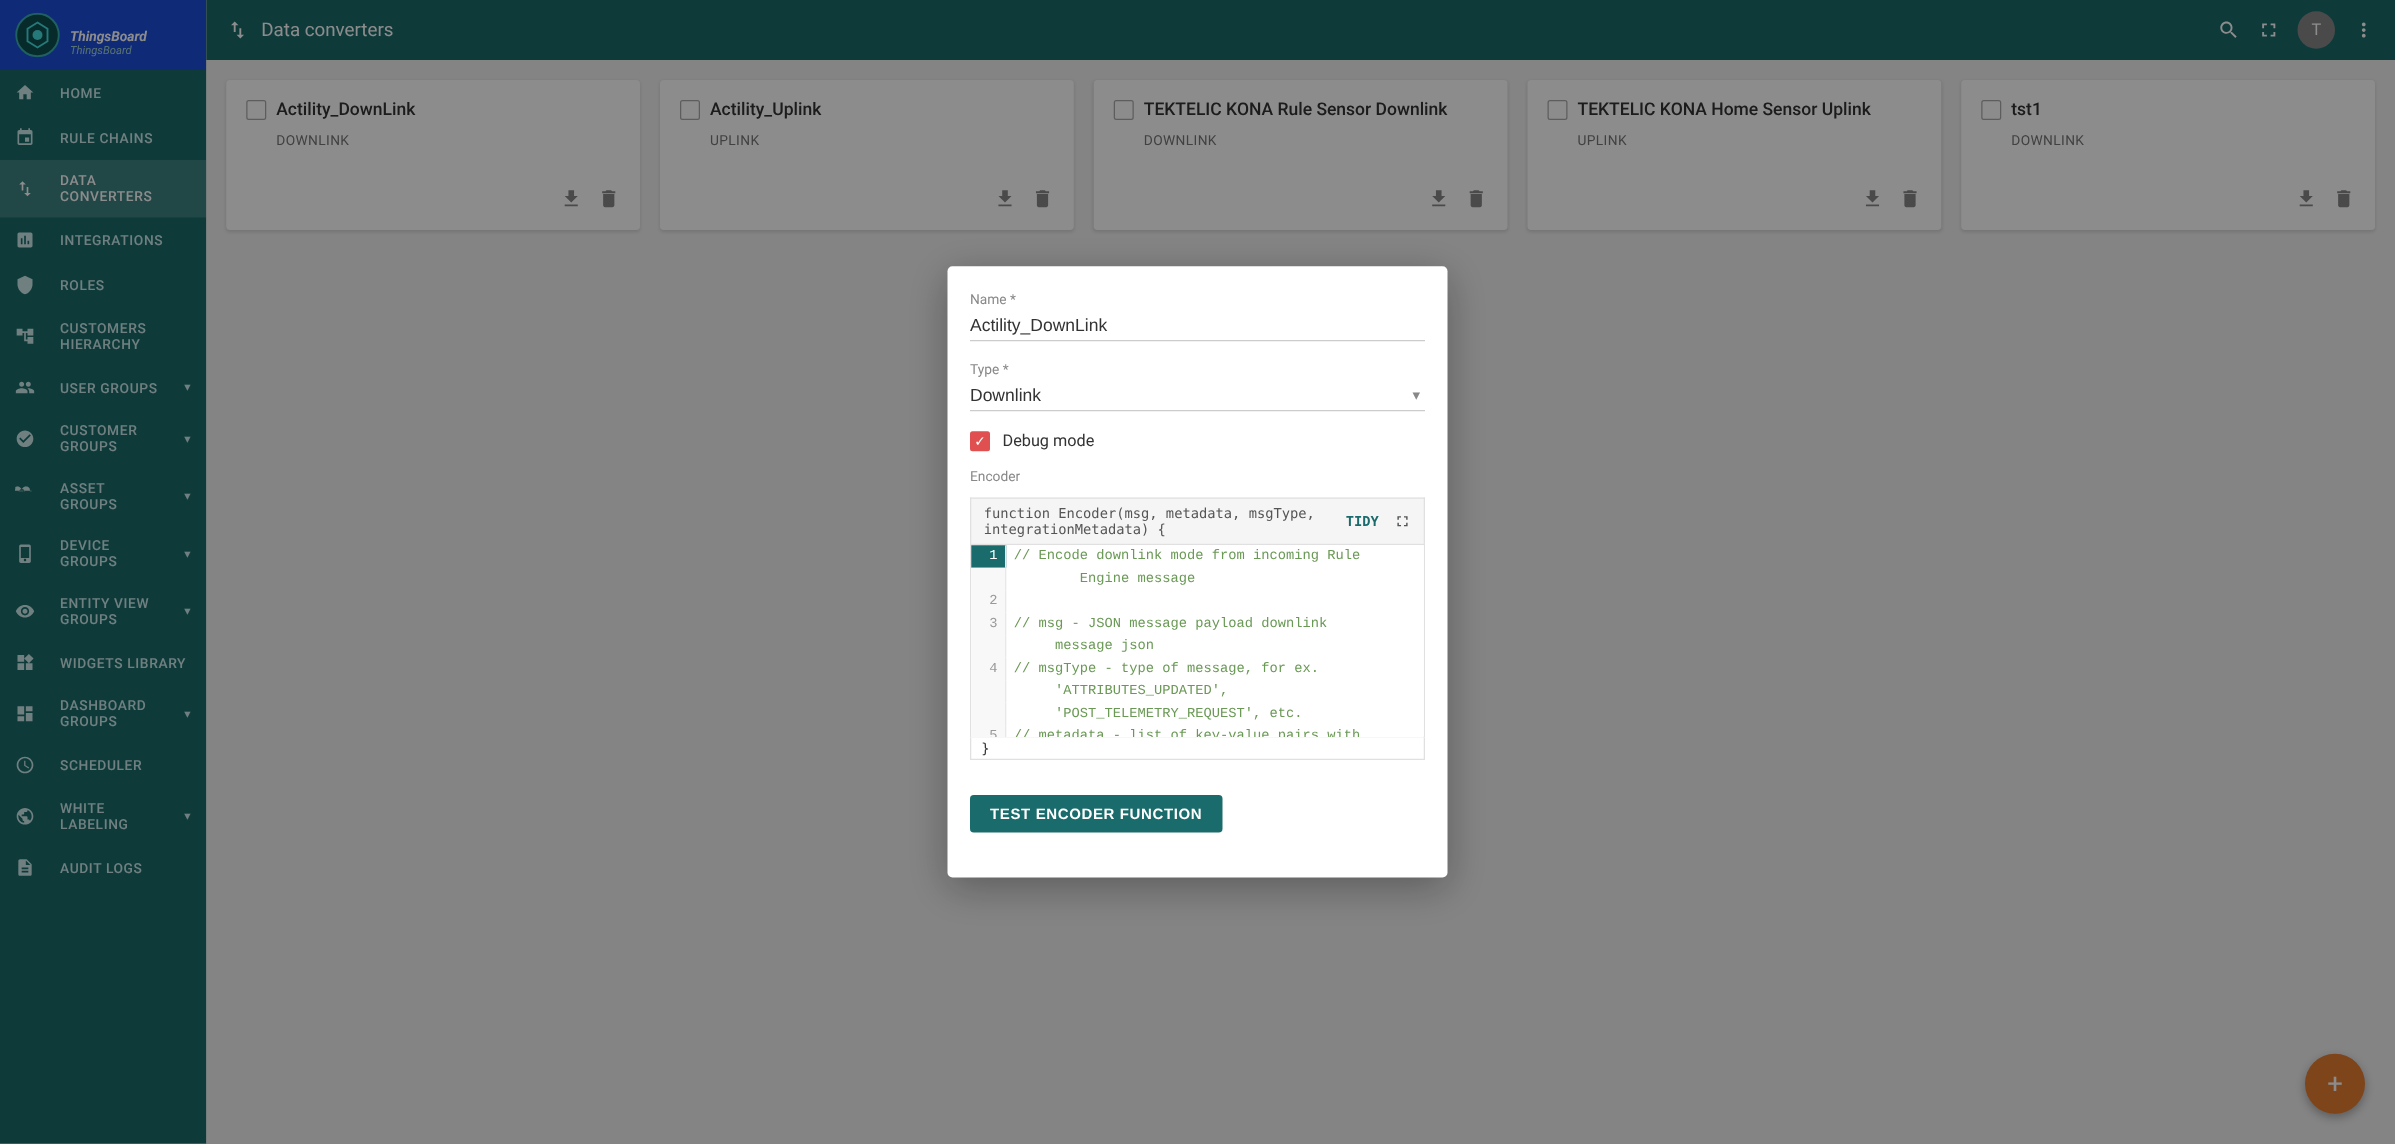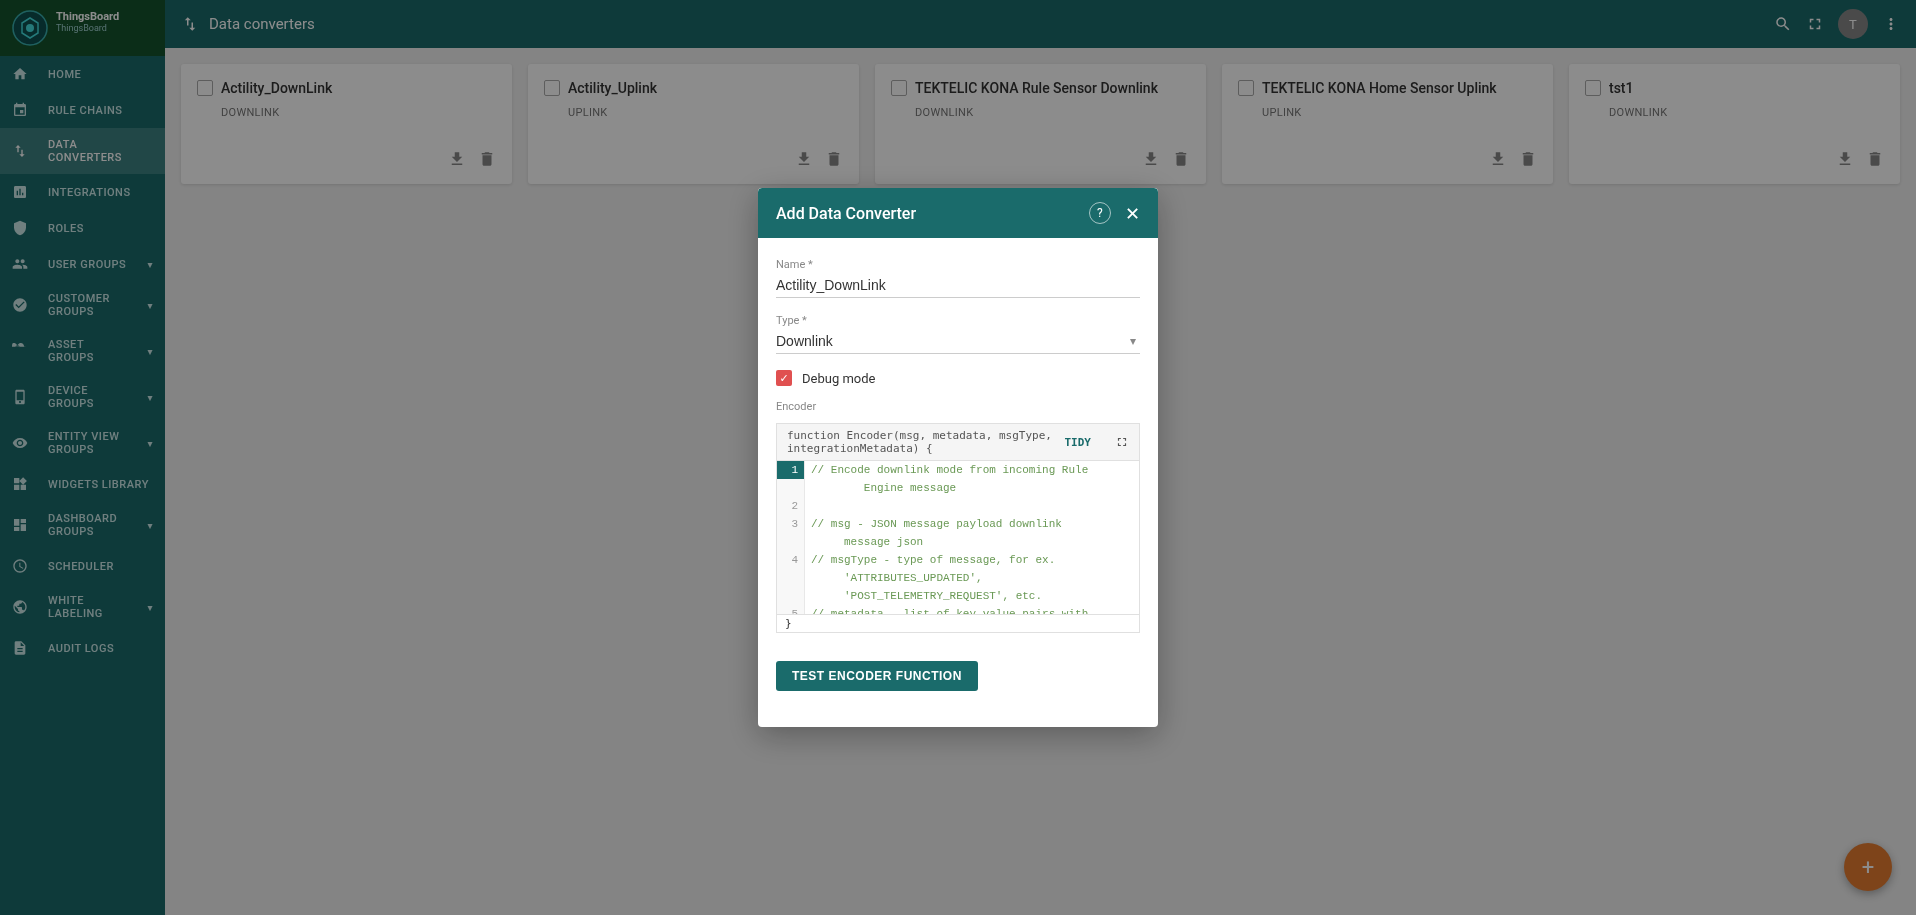--- a/index.html
+++ b/index.html
@@ -11,23 +11,24 @@
       min-width: 165px;
       background: #1a6b6b;
       color: #fff;
       display: flex;
       flex-direction: column;
       height: 100%;
       overflow-y: auto;
     }
     .sidebar-logo {
       display: flex;
-      align-items: flex-start;
+      align-items: flex-end;
       padding: 10px 12px;
-      background: #14532d;
+      background: #1d4ed8;
+      font-style: italic;
     }
     .sidebar-logo-icon {
       width: 36px;
       height: 36px;
       margin-right: 8px;
     }
     .sidebar-logo-text {
       font-size: 11px;
       font-weight: 700;
       line-height: 1.2;
@@ -446,20 +447,26 @@
     <svg width="16" height="16" viewBox="0 0 24 24" fill="currentColor">
         <path d="M19 3H5c-1.1 0-2 .9-2 2v14c0 1.1.9 2 2 2h14c1.1 0 2-.9 2-2V5c0-1.1-.9-2-2-2zM9 17H7v-7h2v7zm4 0h-2V7h2v10zm4 0h-2v-4h2v4z"></path>
       </svg>
     <span>INTEGRATIONS</span>
   </div>
   <div class="sidebar-item">
     <svg width="16" height="16" viewBox="0 0 24 24" fill="currentColor">
         <path d="M12 1L3 5v6c0 5.55 3.84 10.74 9 12 5.16-1.26 9-6.45 9-12V5l-9-4z"></path>
       </svg>
     <span>ROLES</span>
+  </div>
+  <div class="sidebar-item">
+    <svg width="16" height="16" viewBox="0 0 24 24" fill="currentColor">
+        <path d="M22 11V3h-7v3H9V3H2v8h7V8h2v10h4v3h7v-8h-7v3h-2V8h2v3h7z"></path>
+      </svg>
+    <span>CUSTOMERS HIERARCHY</span>
   </div>
   <div class="sidebar-item">
     <svg width="16" height="16" viewBox="0 0 24 24" fill="currentColor">
         <path d="M16 11c1.66 0 2.99-1.34 2.99-3S17.66 5 16 5c-1.66 0-3 1.34-3 3s1.34 3 3 3zm-8 0c1.66 0 2.99-1.34 2.99-3S9.66 5 8 5C6.34 5 5 6.34 5 8s1.34 3 3 3zm0 2c-2.33 0-7 1.17-7 3.5V19h14v-2.5c0-2.33-4.67-3.5-7-3.5zm8 0c-.29 0-.62.02-.97.05 1.16.84 1.97 1.97 1.97 3.45V19h6v-2.5c0-2.33-4.67-3.5-7-3.5z"></path>
       </svg>
     <span>USER GROUPS</span>
     <span class="chevron">▾</span>
   </div>
   <div class="sidebar-item">
     <svg width="16" height="16" viewBox="0 0 24 24" fill="currentColor">
@@ -624,25 +631,20 @@
           </svg>
       </div>
     </div>
   </div>
 </div>
 
 <div class="fab">+</div>
 
 <div class="modal-overlay">
   <div class="modal">
-    <div class="modal-header">
-      <span class="modal-title">Add Data Converter</span>
-      <div class="modal-header-icon">?</div>
-      <span class="modal-close">✕</span>
-    </div>
     <div class="modal-body">
       
       <div class="form-field">
         <label class="form-label">Name *</label>
         <input class="form-input" type="text" value="Actility_DownLink" style="">
       </div>
 
       
       <div class="form-field">
         <label class="form-label">Type *</label>
@@ -659,21 +661,21 @@
       <div class="debug-row">
         <div class="checkbox-red">✓</div>
         <span class="debug-label">Debug mode</span>
       </div>
 
       
       <div class="form-field">
         <div class="encoder-section-label">Encoder</div>
         <div class="encoder-function-bar">
           <span style="font-family:monospace;font-size:11px;color:#555;">function Encoder(msg, metadata, msgType, integrationMetadata) {</span>
-          <div style="display:flex;align-items:center;gap:18px;">
+          <div style="display:flex;align-items:center;gap:6px;">
             <span class="tidy-btn">TIDY</span>
             <svg width="14" height="14" viewBox="0 0 24 24" fill="#555">
                 <path d="M7 14H5v5h5v-2H7v-3zm-2-4h2V7h3V5H5v5zm12 7h-3v2h5v-5h-2v3zM14 5v2h3v3h2V5h-5z"></path>
               </svg>
           </div>
         </div>
         <div class="code-editor">
           <div class="code-line">
             <div class="code-line-num active">1</div>
             <div class="code-line-content code-comment">// Encode downlink mode from incoming Rule</div>

